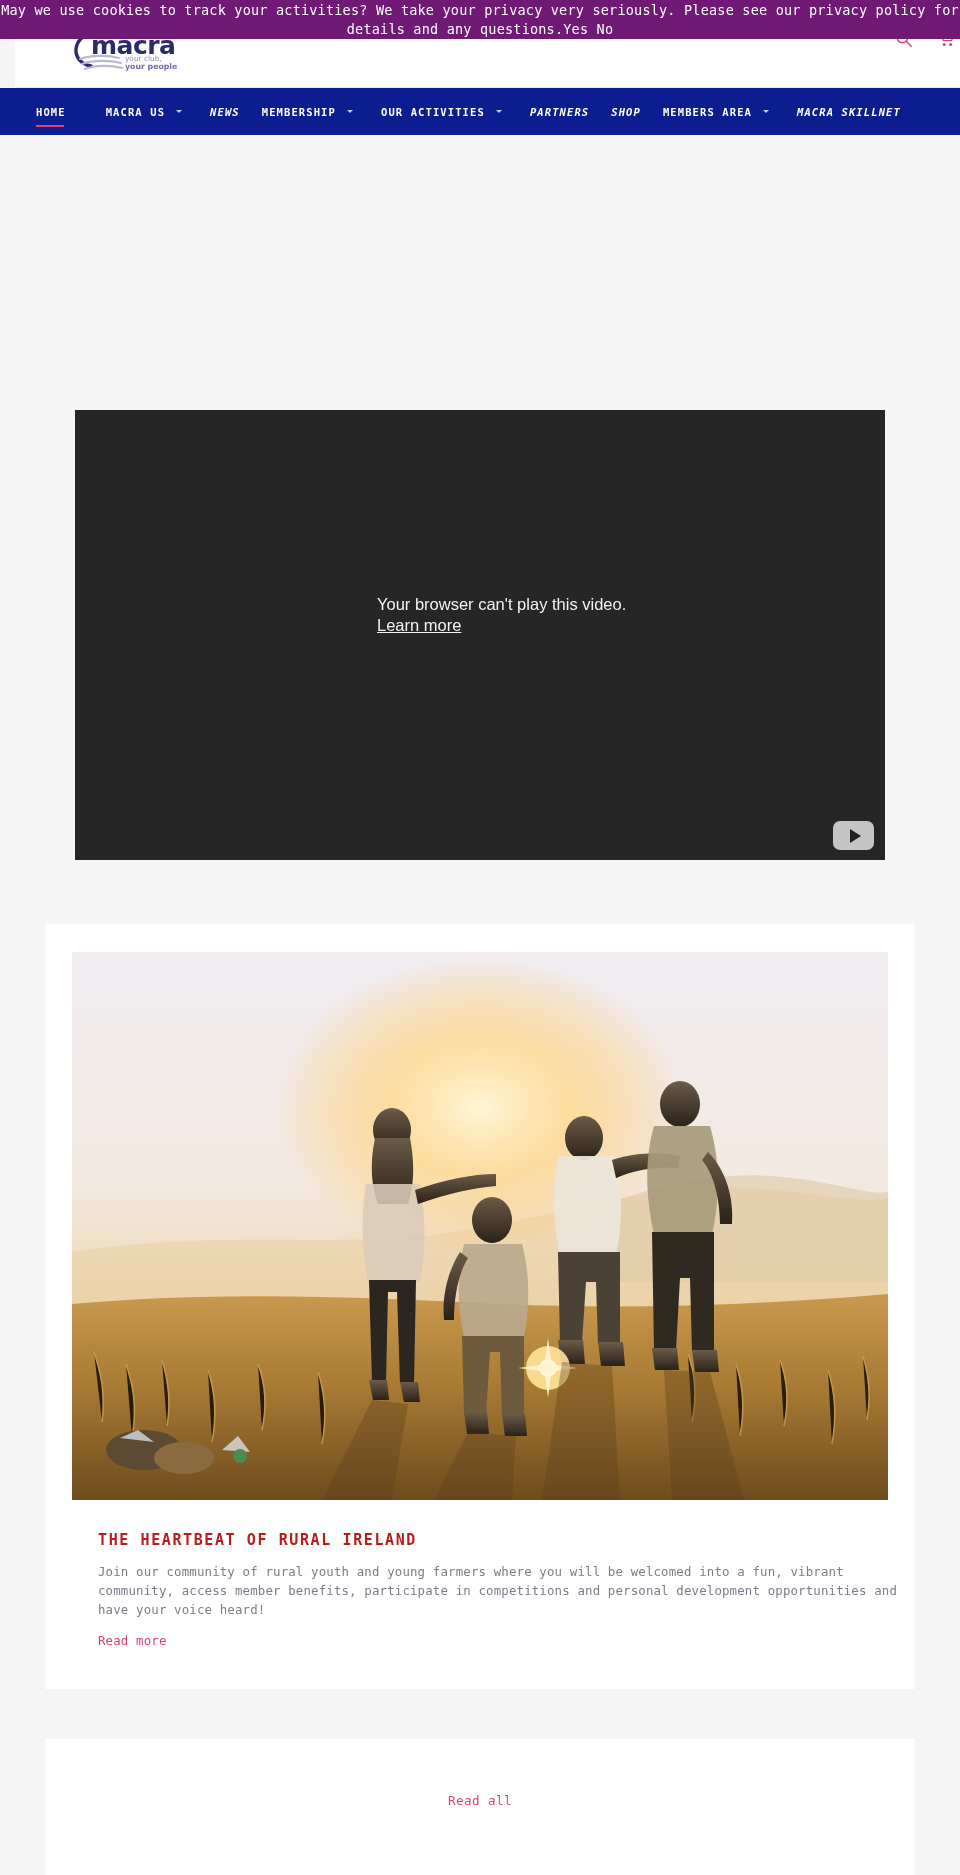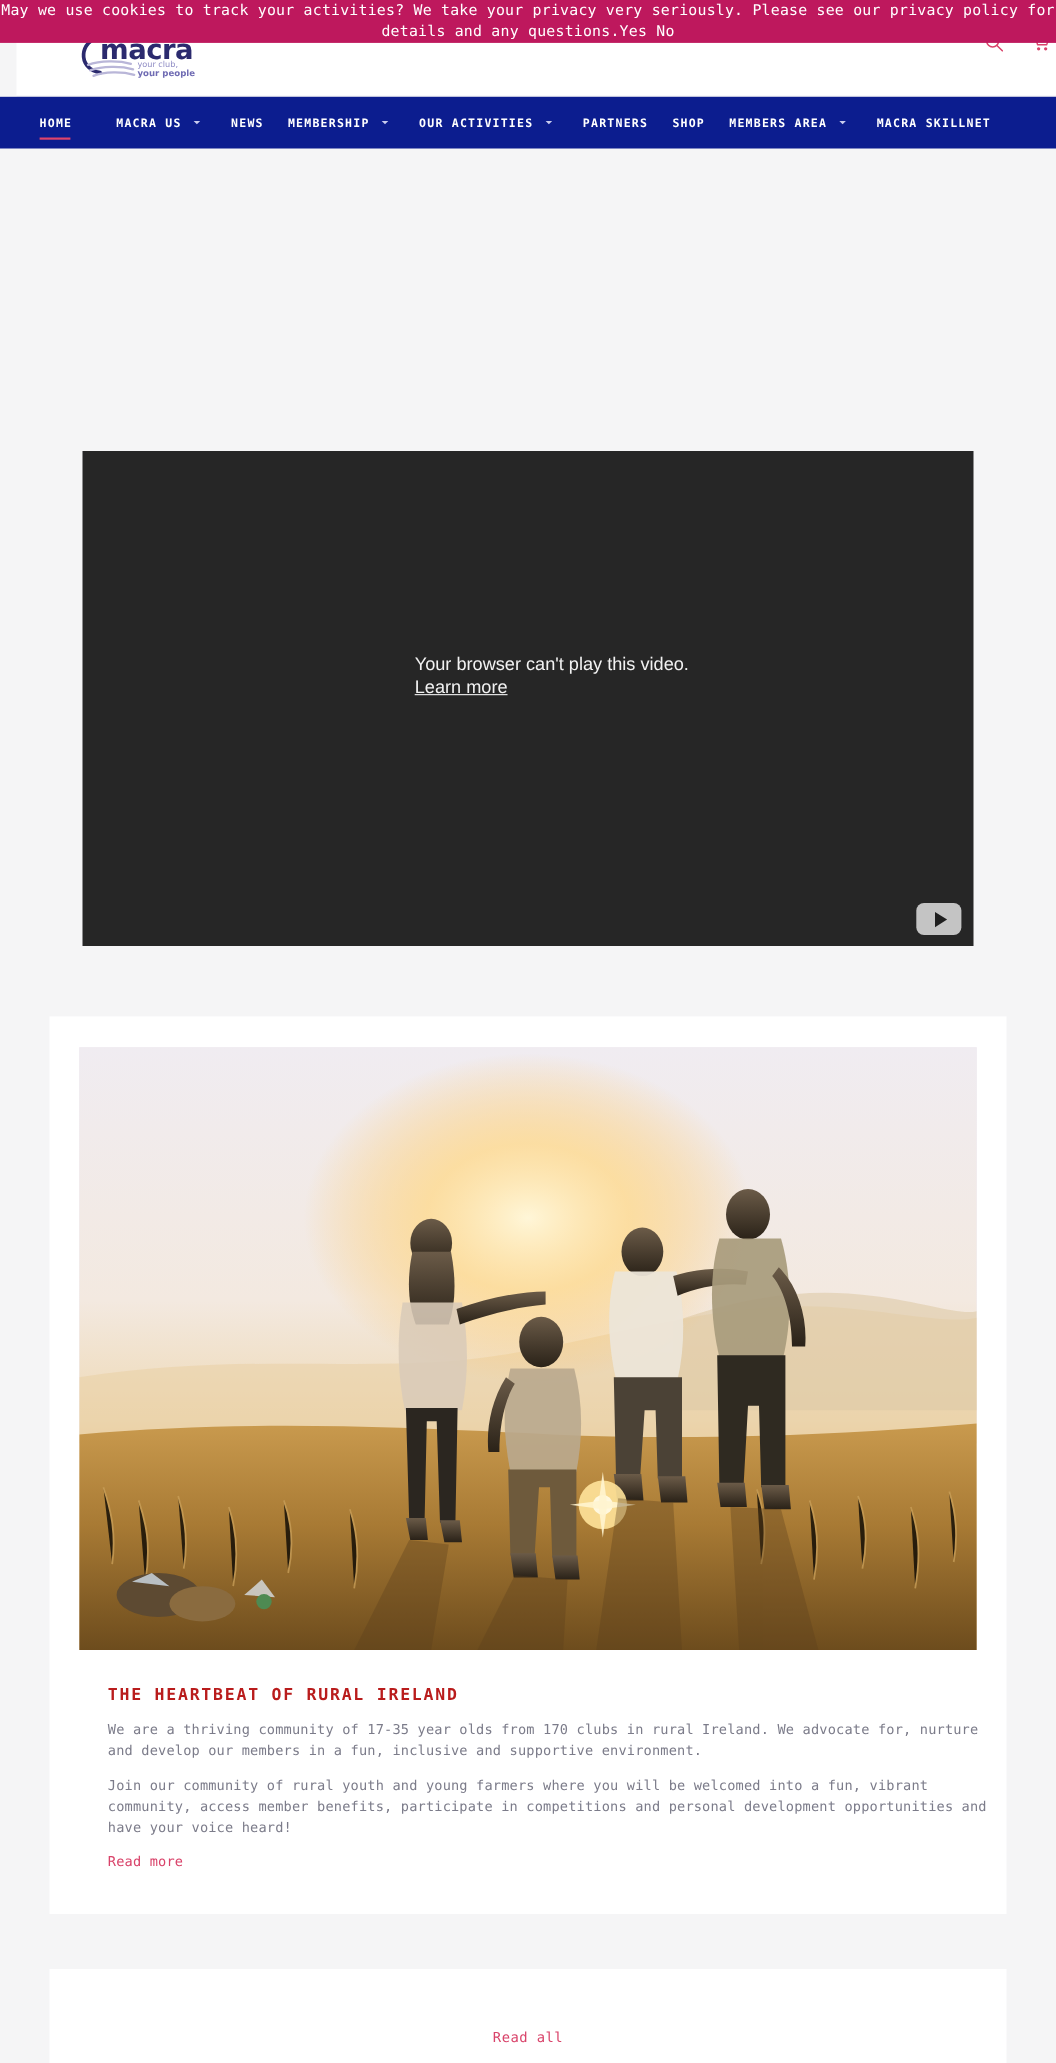--- a/index.html
+++ b/index.html
@@ -9,21 +9,21 @@
     background: #f5f5f6;
     font-family: "DejaVu Sans Mono", "Liberation Mono", monospace;
   }
 
   
   .cookie-bar {
     position: absolute;
     top: 0; left: 0;
     width: 960px;
     height: 39px;
-    background: #be185d;
+    background: #701a75;
     color: #ffffff;
     font-size: 13.5px;
     line-height: 19px;
     text-align: center;
     padding-top: 1px;
     z-index: 40;
     letter-spacing: 0.2px;
   }
   .cookie-bar .cookie-text { display: inline; }
   .cookie-bar .cookie-btn {
@@ -107,21 +107,21 @@
     border-top: 3.5px solid #c9ccee;
   }
   .navitem.active::after {
     content: "";
     position: absolute;
     left: 0; bottom: 8px;
     width: 28px;
     height: 2px;
     background: #e0446b;
   }
-  .navitem.nocaret { padding-right: 0; }
+  .navitem.nocaret { padding-right: 0; font-style: italic; }
 
   
   .page {
     position: absolute;
     top: 135px; left: 0;
     width: 960px;
   }
 
   
   .video-section {
@@ -437,21 +437,20 @@
         <g fill="#5b3f1c" opacity="0.35">
           <path d="M300 448 L250 548 L320 548 L336 452 Z"></path>
           <path d="M396 480 L362 548 L440 548 L444 484 Z"></path>
           <path d="M490 410 L470 548 L548 548 L540 414 Z"></path>
           <path d="M592 418 L600 548 L672 548 L638 420 Z"></path>
         </g>
       </svg>
     </div>
 
     <h2 class="card-title">THE HEARTBEAT OF RURAL IRELAND</h2>
-    <p class="card-para">We are a thriving community of 17-35 year olds from 170 clubs in rural Ireland. We advocate for, nurture and develop our members in a fun, inclusive and supportive environment.</p>
     <p class="card-para">Join our community of rural youth and young farmers where you will be welcomed into a fun, vibrant community, access member benefits, participate in competitions and personal development opportunities and have your voice heard!</p>
     <a class="readmore">Read more</a>
   </section>
 
   <section class="whatsnew">
     <a class="wn-readall">Read all</a>
   </section>
 
 </div>
 

